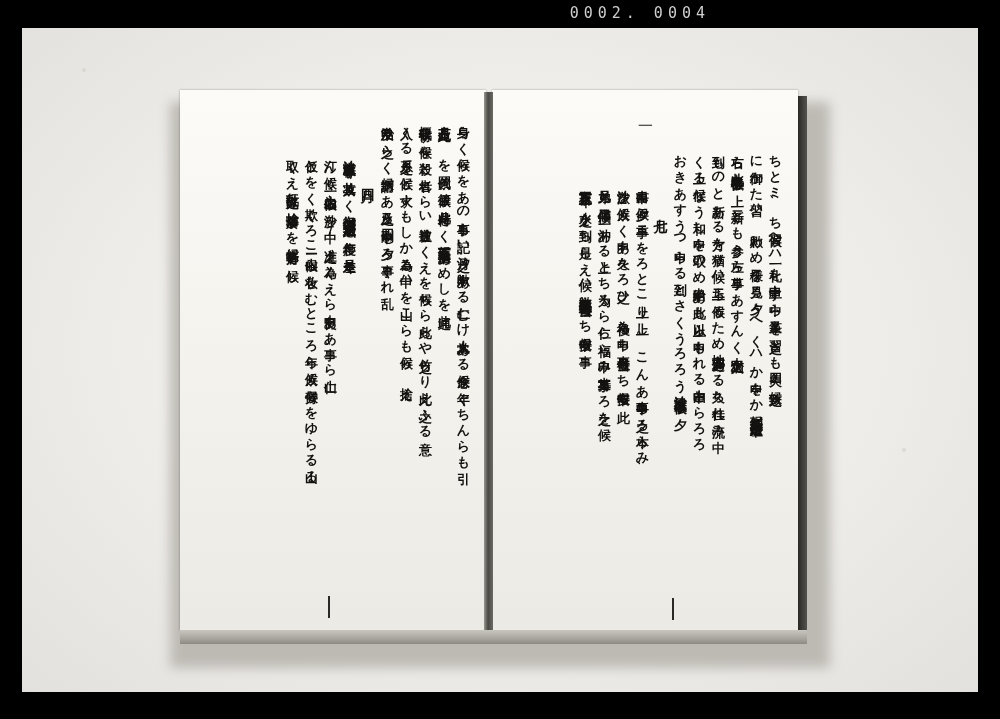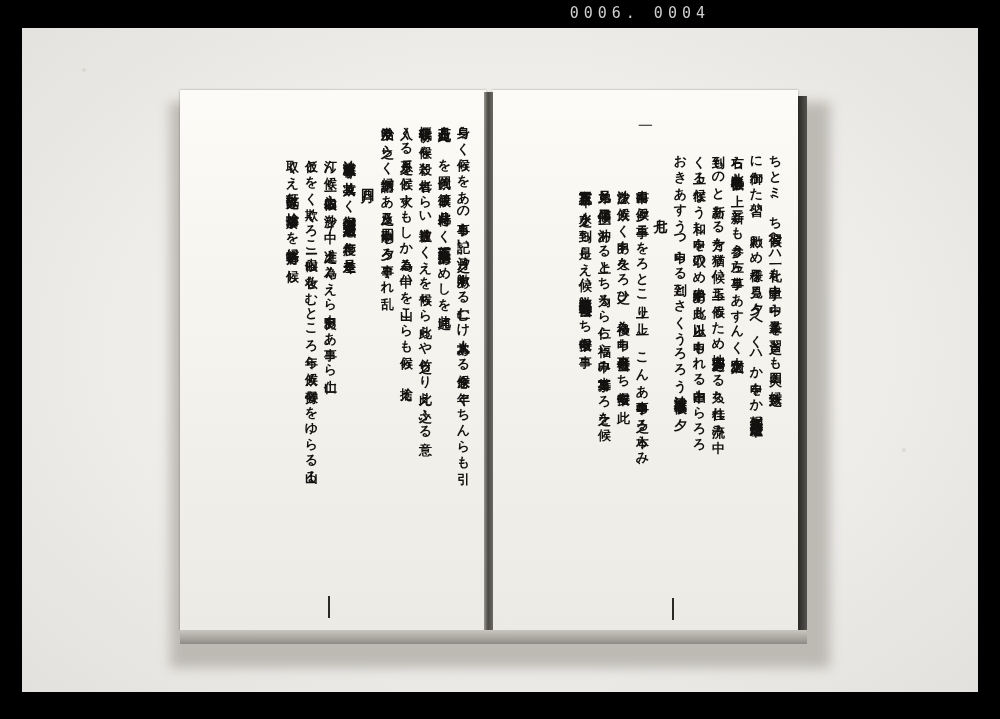--- a/index.html
+++ b/index.html
@@ -170,21 +170,21 @@
     background: #cfcbc3;
     border-radius: 50%;
     opacity: 0.55;
   }
 </style>
 </head>
 <body>
 
 <div id="photo-frame">
 
-  <div id="frame-number">0006. 0004</div>
+  <div id="frame-number">0002. 0004</div>
 
   <div id="print-area">
     <div id="print-tone"></div>
 
     <div class="speck" style="left:60px;  top:40px;  width:4px; height:4px;"></div>
     <div class="speck" style="left:740px; top:86px;  width:3px; height:3px;"></div>
     <div class="speck" style="left:300px; top:610px; width:5px; height:3px;"></div>
     <div class="speck" style="left:880px; top:420px; width:4px; height:4px;"></div>
 
     <div id="book">

